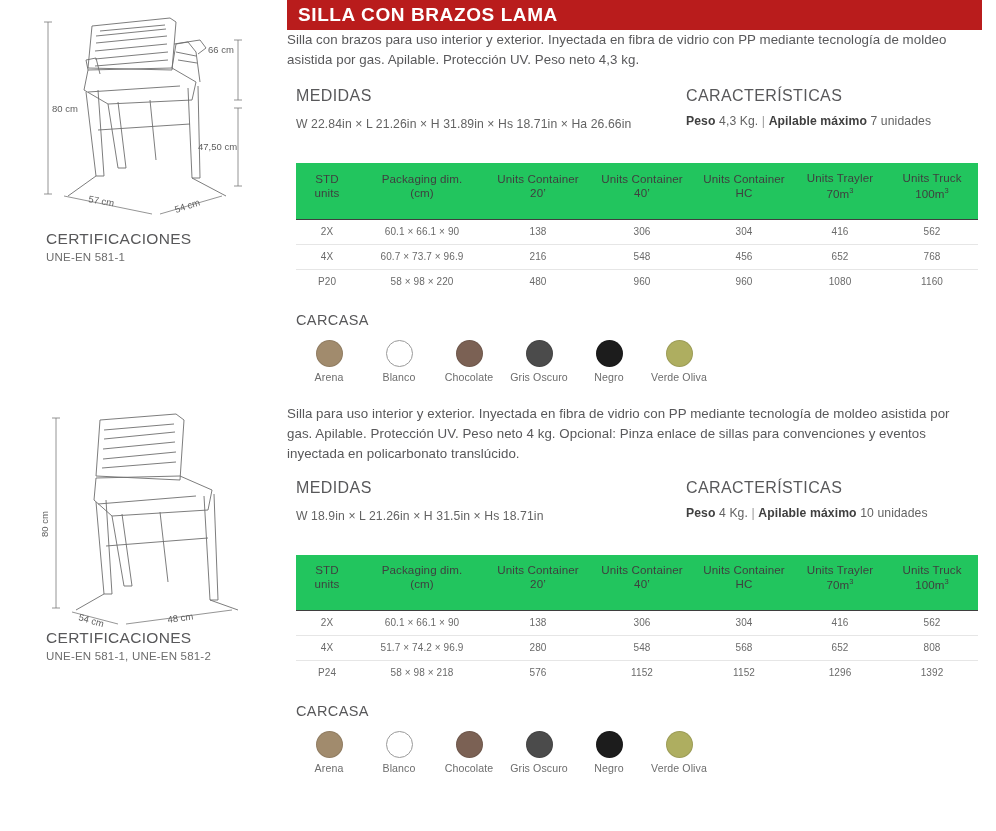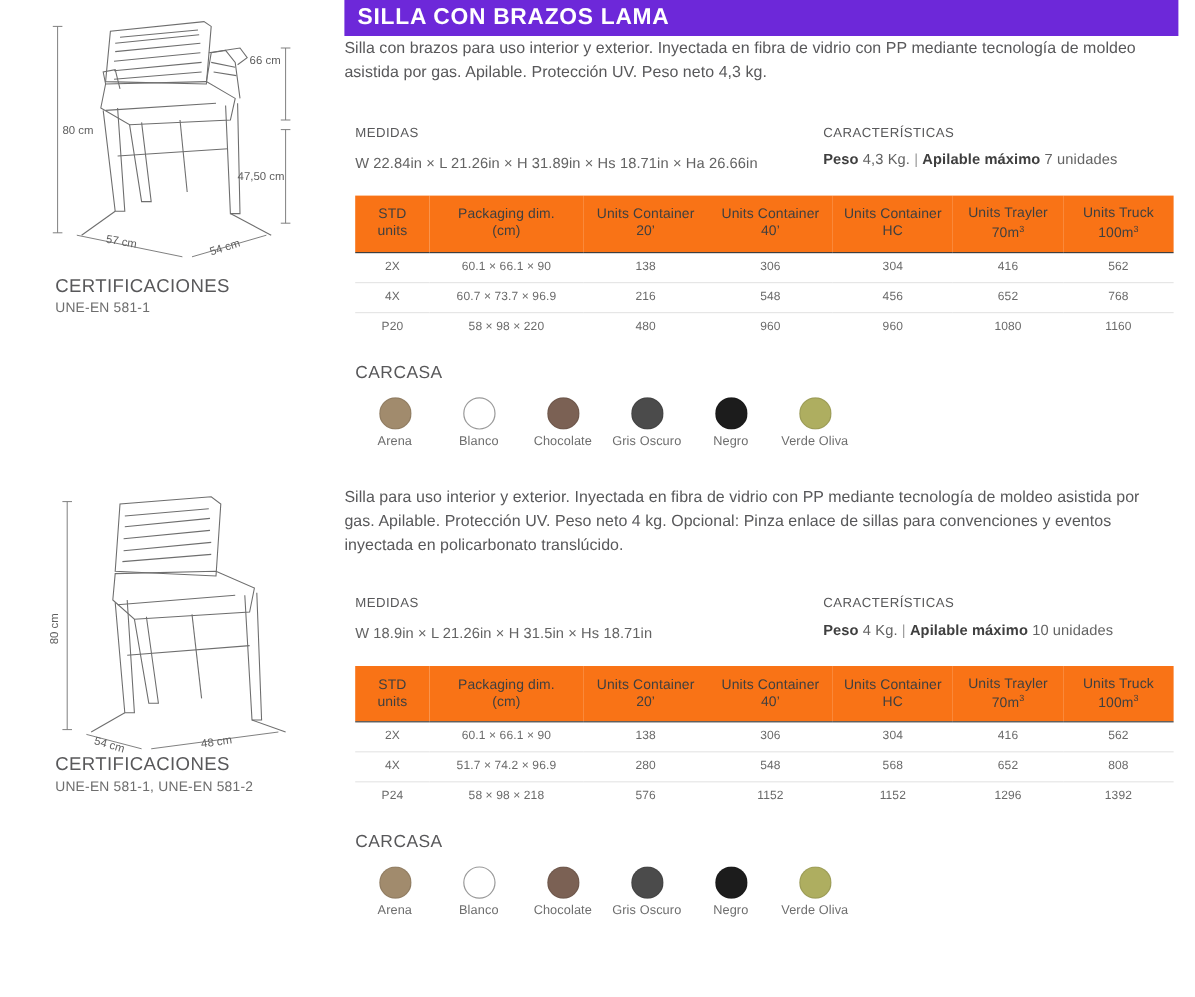--- a/index.html
+++ b/index.html
@@ -26,59 +26,59 @@
   .cert-title {
     font-size: 15.5px; letter-spacing: .3px;
     color: #58585a; margin: 0 0 3px 0; font-weight: 400;
   }
   .cert-val { font-size: 11.5px; color: #6d6d6d; letter-spacing: .2px; }
 
   
   .rightcol { position: absolute; left: 287px; width: 695px; top: 0; }
 
   .titlebar {
-    background: #6d28d9; color: #fff;
+    background: #b91c1c; color: #fff;
     height: 30px; line-height: 30px;
     padding-left: 11px;
     font-size: 19px; font-weight: 700; letter-spacing: .6px;
   }
 
   .desc {
     font-size: 13.3px; line-height: 1.52;
     color: #58585a; letter-spacing: .05px;
     width: 682px;
   }
 
   .twocol { position: relative; margin-top: 17px; height: 62px; }
   .col-meas { position: absolute; left: 9px; top: 0; width: 390px; }
   .col-char { position: absolute; left: 399px; top: 0; width: 290px; }
 
   .sec-head {
-    font-size: 11px; color: #58585a;
-    letter-spacing: .4px; margin-bottom: 9px; margin-top: 18px;
+    font-size: 16px; color: #58585a;
+    letter-spacing: .4px; margin-bottom: 9px;
   }
   .meas-line {
     font-size: 12.2px; color: #636363;
     letter-spacing: .1px; line-height: 1.72;
   }
   .char-line { font-size: 12.2px; color: #636363; letter-spacing: .1px; }
   .char-line b { color: #3f3f3f; font-weight: 700; }
   .sep { color: #9a9a9a; }
 
   
   table.spec {
     margin-top: 14px; margin-left: 9px;
     width: 682px; border-collapse: collapse;
     table-layout: fixed;
   }
   table.spec thead th {
-    background: #f97316;
+    background: #22c55e;
     font-size: 11.6px; font-weight: 400;
     color: #3f3f3f; letter-spacing: .1px;
-    padding: 8px 2px 8px 2px;
+    padding: 8px 2px 18px 2px;
     line-height: 1.22; text-align: center;
     border-bottom: 1.6px solid #3f3f3f;
     vertical-align: middle;
   }
   table.spec tbody td {
     font-size: 10px; color: #6a6a6a;
     text-align: center; padding: 6.5px 2px;
     letter-spacing: .1px;
     border-bottom: 1px solid #e6e6e6;
   }

